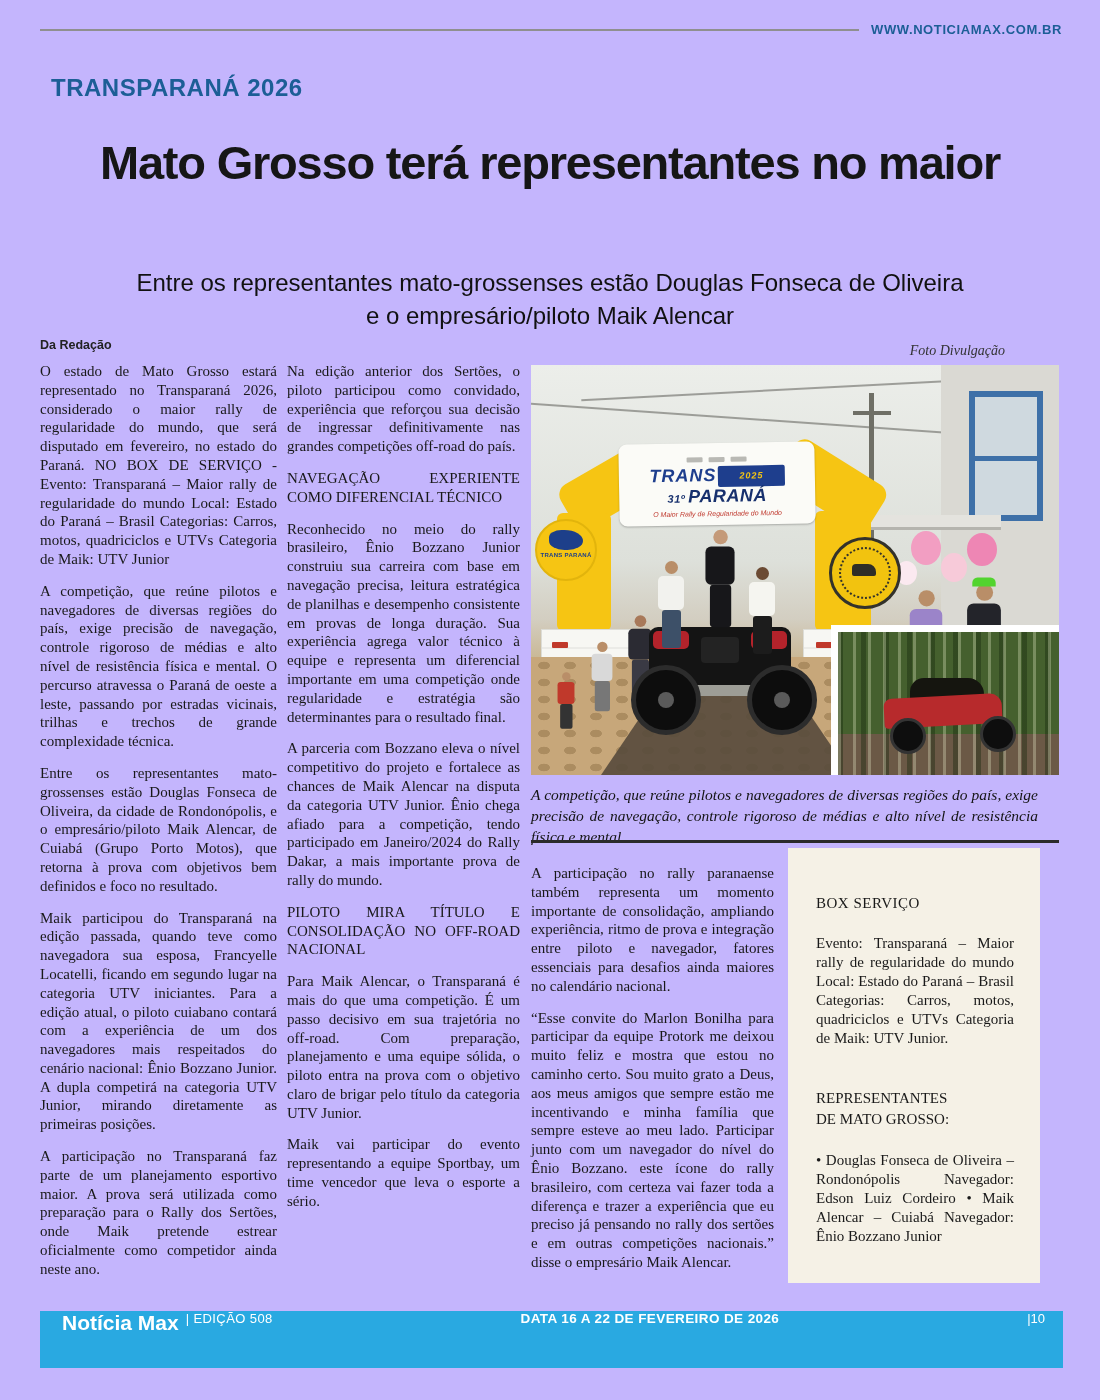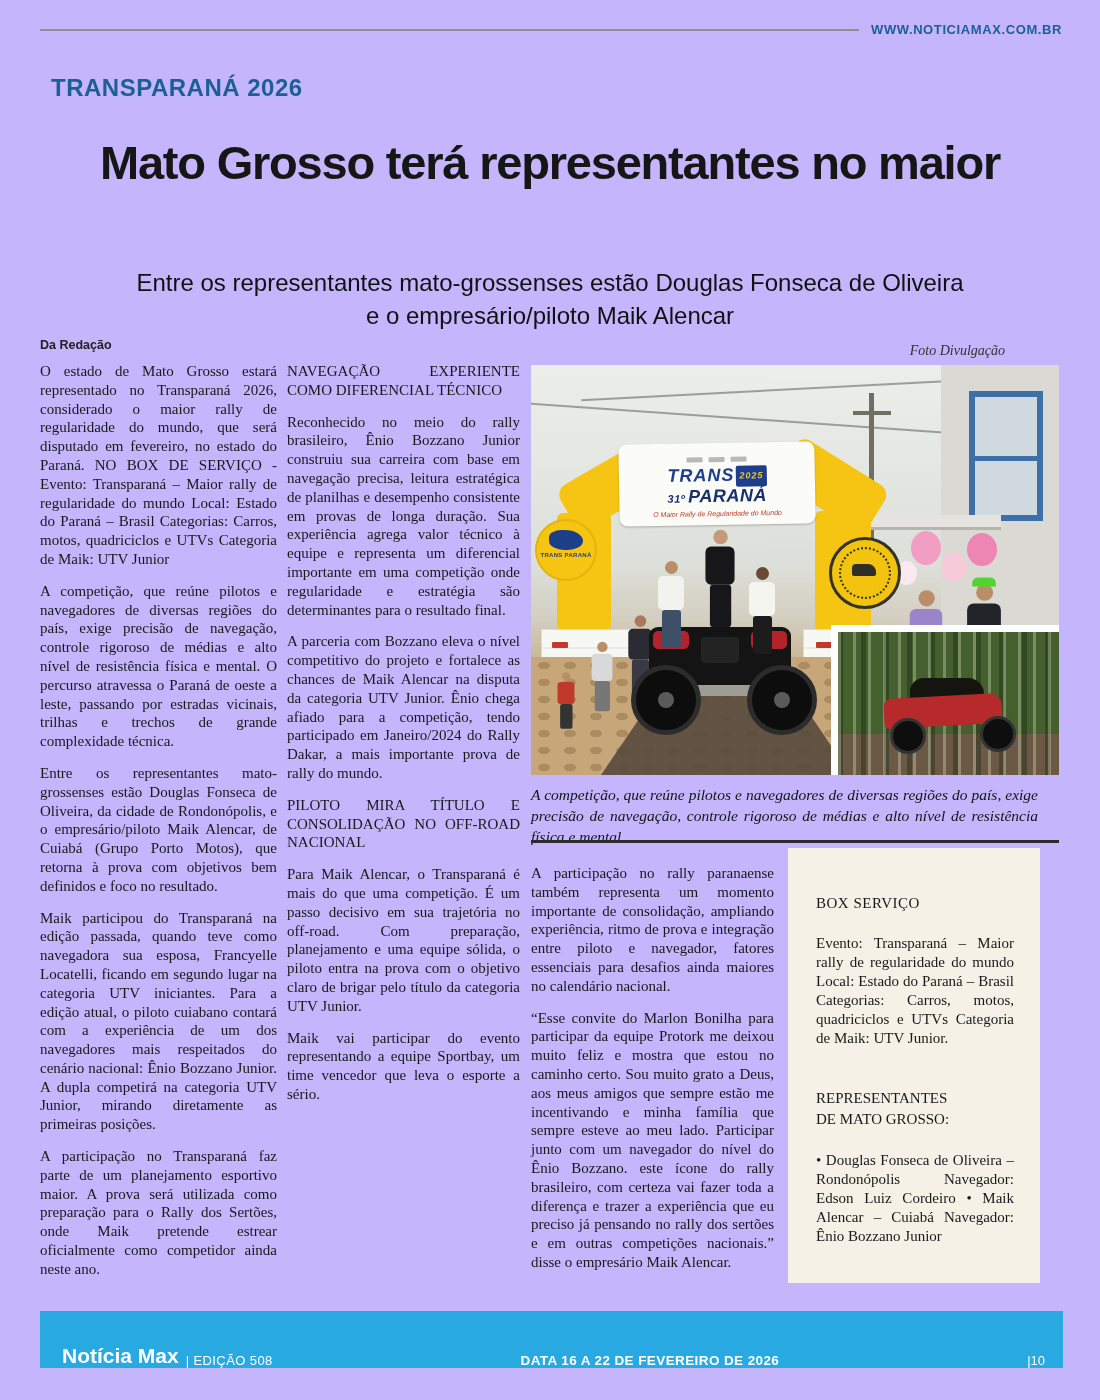--- a/index.html
+++ b/index.html
@@ -45,21 +45,21 @@
   .awning{position:absolute;right:58px;top:150px;width:185px;height:12px;background:#e4e3de;border-bottom:3px solid #b5b4ae;}
   .balloon{position:absolute;border-radius:50%;}
 
   .arch-banner{position:absolute;left:88px;top:78px;width:196px;height:82px;background:#fbfbf7;
                border-radius:8px;transform:rotate(-1deg);box-shadow:0 1px 2px rgba(0,0,0,.25);
                text-align:center;font-family:"Liberation Sans",sans-serif;overflow:hidden;}
   .arch-banner .chips{margin-top:5px;}
   .chip{display:inline-block;width:16px;height:5px;margin:0 3px;border-radius:1px;background:#b9b9b4;}
   .t-trans{font-size:18px;font-weight:bold;font-style:italic;color:#1e3e8d;letter-spacing:1px;line-height:19px;}
   .t-year{display:inline-block;background:#1e3e8d;color:#f4c513;font-size:9px;font-weight:bold;
-          padding:1px 3px;border-radius:2px;vertical-align:top;margin-left:2px;}
+          padding:1px 21px;border-radius:2px;vertical-align:top;margin-left:2px;}
   .t-par{font-size:18px;font-weight:bold;font-style:italic;color:#17306d;letter-spacing:.5px;line-height:18px;}
   .t-ed{font-size:11px;margin-right:3px;color:#17306d;}
   .t-tag{font-size:7px;font-style:italic;color:#c03b30;margin-top:3px;}
   .shoulder{position:absolute;background:#f6c513;border-radius:12px;}
   .pillar{position:absolute;background:#f6c513;border-radius:6px;}
   .badge-l{position:absolute;left:4px;top:154px;width:58px;height:58px;border-radius:50%;
            background:#f6c513;border:2px solid #e2b40c;text-align:center;overflow:hidden;}
   .badge-l .blob{display:block;width:34px;height:20px;margin:9px auto 2px;background:#1d3f8a;border-radius:40% 60% 50% 50%;}
   .badge-l .lbl{font-family:"Liberation Sans",sans-serif;font-size:6px;font-weight:bold;color:#1d3f8a;letter-spacing:.3px;}
   .badge-r{position:absolute;left:298px;top:172px;width:66px;height:66px;border-radius:50%;
@@ -105,21 +105,21 @@
 
   
   .svcbox{position:absolute;left:788px;top:848px;width:252px;height:435px;background:#f5f1e6;
           font-size:15px;line-height:19px;box-sizing:border-box;padding:46px 26px 0 28px;text-align:justify;}
   .svcbox .ttl{letter-spacing:.5px;margin-bottom:21px;}
   .svcbox .reps{margin-top:40px;line-height:21px;}
   .svcbox .bullets{margin-top:21px;}
 
   
   .footer{position:absolute;left:40px;top:1311px;width:1023px;height:57px;background:#29a9e1;
-          display:flex;align-items:flex-end;font-family:"Liberation Sans",sans-serif;color:#fff;}
+          display:flex;align-items:flex-start;font-family:"Liberation Sans",sans-serif;color:#fff;}
   .footer .brand{font-weight:bold;font-size:21px;margin-left:22px;}
   .footer .edition{font-size:13px;margin-left:7px;letter-spacing:.4px;}
   .footer .date{flex:1;text-align:center;font-weight:bold;font-size:13.5px;letter-spacing:.4px;}
   .footer .pageno{margin-right:18px;font-size:13px;}
 </style>
 </head>
 <body>
 
 <div class="page">
 
@@ -139,20 +139,21 @@
 
   <div class="col col1">
     <p>O estado de Mato Grosso estará representado no Transparaná 2026, considerado o maior rally de regularidade do mundo, que será disputado em fevereiro, no estado do Paraná. NO BOX DE SERVIÇO - Evento: Transparaná – Maior rally de regularidade do mundo Local: Estado do Paraná – Brasil Categorias: Carros, motos, quadriciclos e UTVs Categoria de Maik: UTV Junior</p>
     <p>A competição, que reúne pilotos e navegadores de diversas regiões do país, exige precisão de navegação, controle rigoroso de médias e alto nível de resistência física e mental. O percurso atravessa o Paraná de oeste a leste, passando por estradas vicinais, trilhas e trechos de grande complexidade técnica.</p>
     <p>Entre os representantes mato-grossenses estão Douglas Fonseca de Oliveira, da cidade de Rondonópolis, e o empresário/piloto Maik Alencar, de Cuiabá (Grupo Porto Motos), que retorna à prova com objetivos bem definidos e foco no resultado.</p>
     <p>Maik participou do Transparaná na edição passada, quando teve como navegadora sua esposa, Francyelle Locatelli, ficando em segundo lugar na categoria UTV iniciantes. Para a edição atual, o piloto cuiabano contará com a experiência de um dos navegadores mais respeitados do cenário nacional: Ênio Bozzano Junior. A dupla competirá na categoria UTV Junior, mirando diretamente as primeiras posições.</p>
     <p>A participação no Transparaná faz parte de um planejamento esportivo maior. A prova será utilizada como preparação para o Rally dos Sertões, onde Maik pretende estrear oficialmente como competidor ainda neste ano.</p>
   </div>
 
   <div class="col col2">
+    <p>Na edição anterior dos Sertões, o piloto participou como convidado, experiência que reforçou sua decisão de ingressar definitivamente nas grandes competições off-road do país.</p>
     <p>NAVEGAÇÃO EXPERIENTE COMO DIFERENCIAL TÉCNICO</p>
     <p>Reconhecido no meio do rally brasileiro, Ênio Bozzano Junior construiu sua carreira com base em navegação precisa, leitura estratégica de planilhas e desempenho consistente em provas de longa duração. Sua experiência agrega valor técnico à equipe e representa um diferencial importante em uma competição onde regularidade e estratégia são determinantes para o resultado final.</p>
     <p>A parceria com Bozzano eleva o nível competitivo do projeto e fortalece as chances de Maik Alencar na disputa da categoria UTV Junior. Ênio chega afiado para a competição, tendo participado em Janeiro/2024 do Rally Dakar, a mais importante prova de rally do mundo.</p>
     <p>PILOTO MIRA TÍTULO E CONSOLIDAÇÃO NO OFF-ROAD NACIONAL</p>
     <p>Para Maik Alencar, o Transparaná é mais do que uma competição. É um passo decisivo em sua trajetória no off-road. Com preparação, planejamento e uma equipe sólida, o piloto entra na prova com o objetivo claro de brigar pelo título da categoria UTV Junior.</p>
     <p>Maik vai participar do evento representando a equipe Sportbay, um time vencedor que leva o esporte a sério.</p>
   </div>
 
   <div class="photo">
     <div class="wire" style="left:-10px;top:52px;width:430px;transform:rotate(4deg);"></div>

